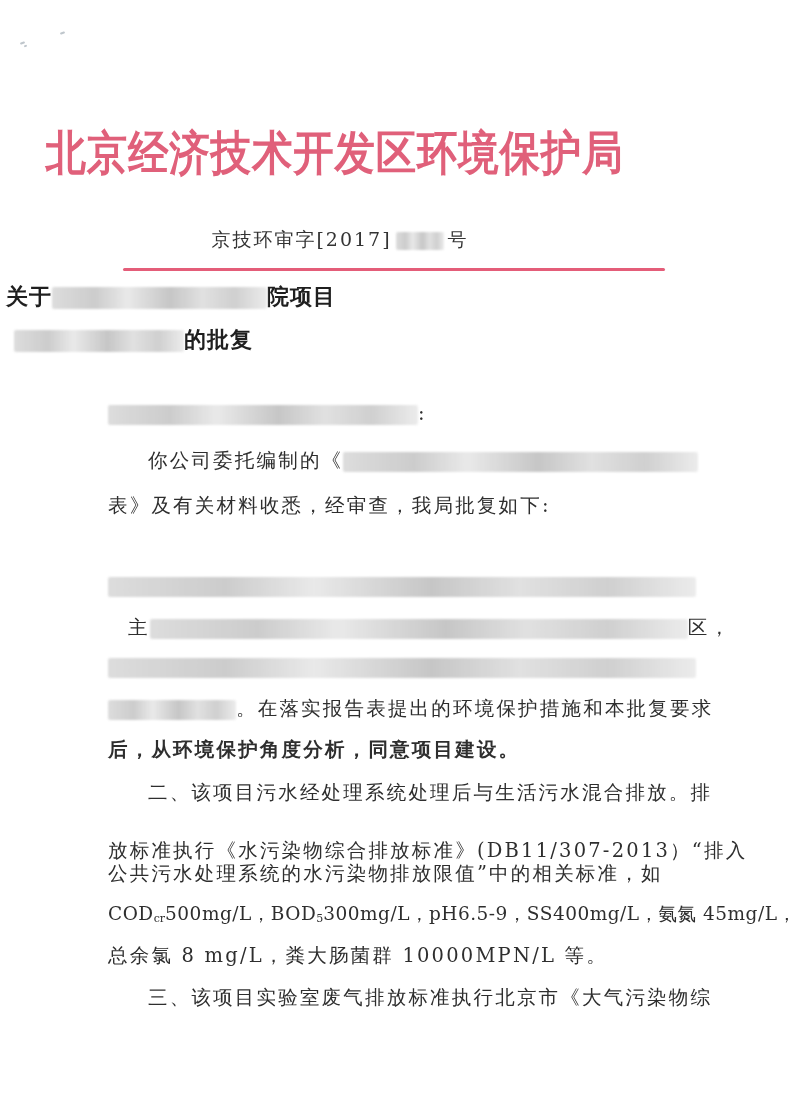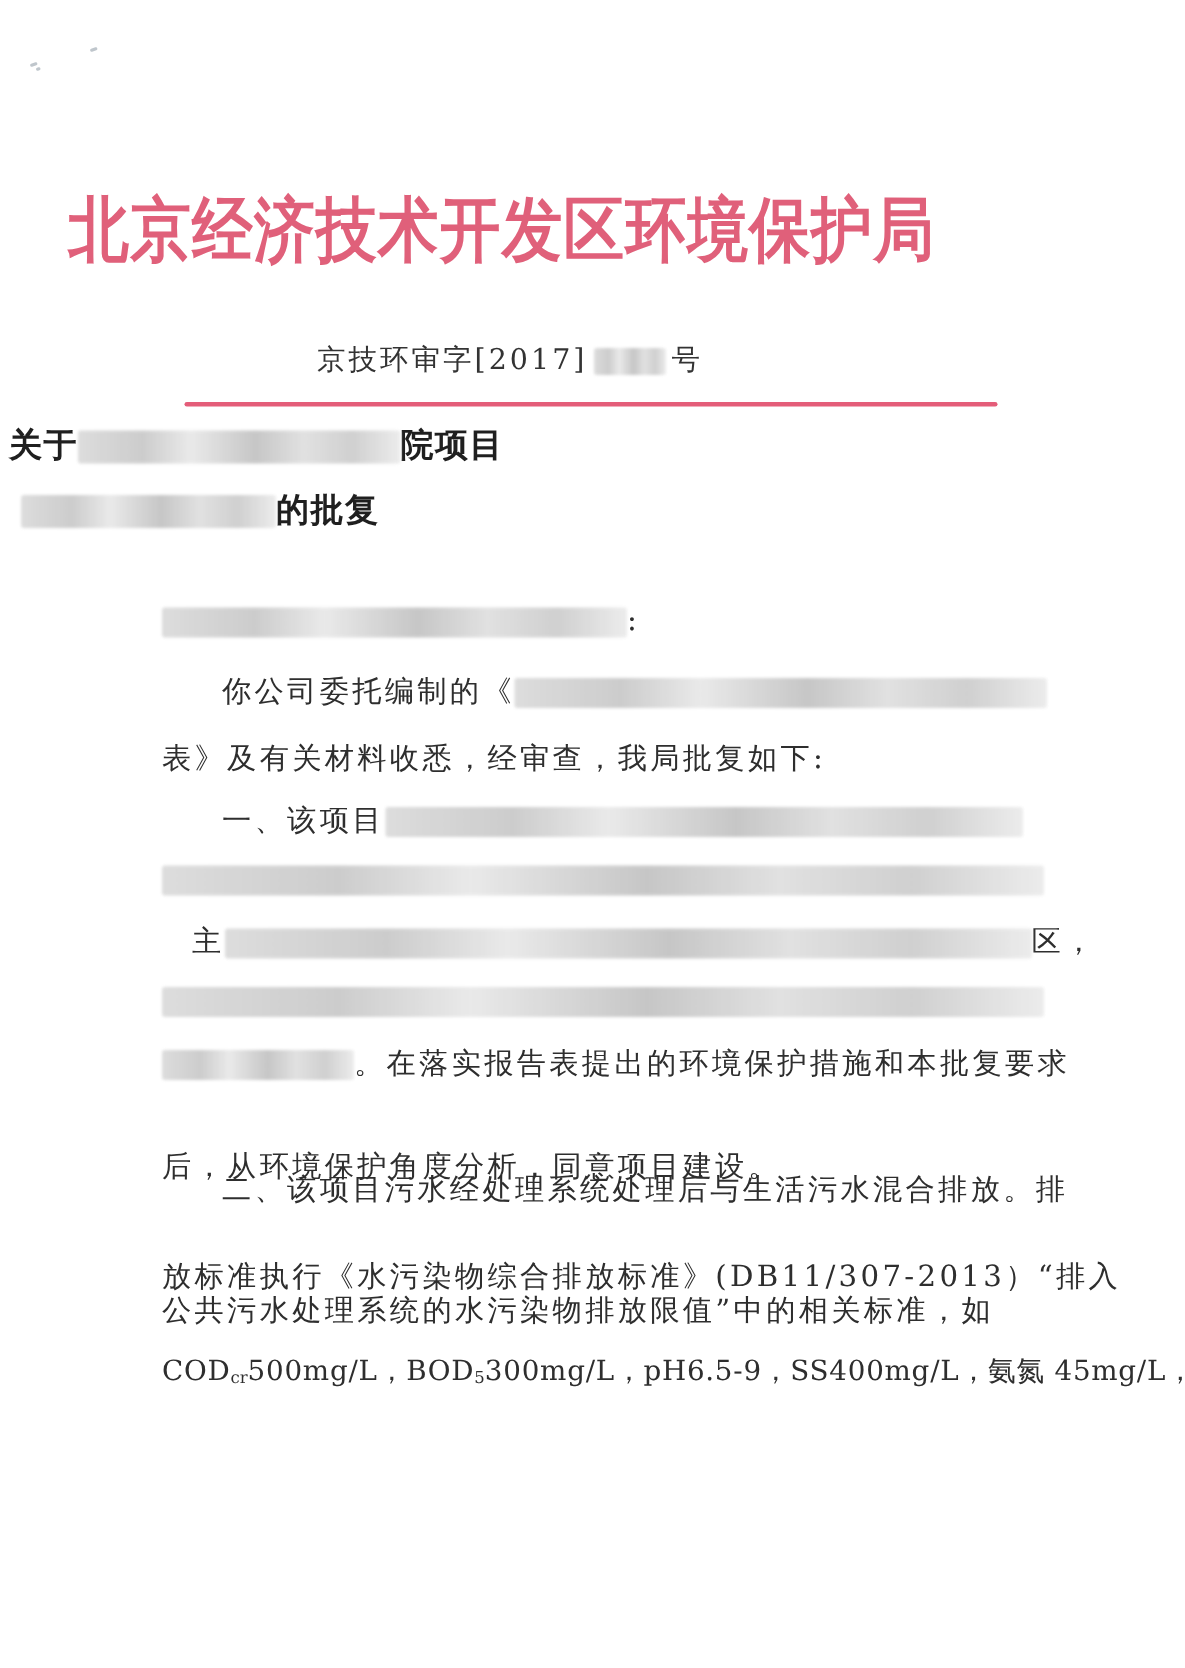--- a/index.html
+++ b/index.html
@@ -134,38 +134,37 @@
 
   <div class="body-text" style="top:402px;">
     <span class="redact" style="width:310px;"></span><span>:</span>
   </div>
 
   <div class="body-text indent" style="top:447px;">
     <span>你公司委托编制的《</span><span class="redact" style="width:355px;"></span>
   </div>
   <div class="body-text" style="top:492px;">表》及有关材料收悉，经审查，我局批复如下:</div>
 
-  <div class="body-text indent" style="top:533px;">
-    <span>一、该项目</span><span class="redact" style="width:425px;"></span>
-  </div>
   <div class="body-text" style="top:574px;">
     <span class="redact" style="width:588px;"></span>
   </div>
   <div class="body-text" style="top:614px;margin-left:20px;">
     <span>主</span><span class="redact" style="width:538px;"></span><span>区，</span>
   </div>
   <div class="body-text" style="top:655px;">
     <span class="redact" style="width:588px;"></span>
   </div>
   <div class="body-text" style="top:695px;">
     <span class="redact" style="width:128px;"></span><span>。在落实报告表提出的环境保护措施和本批复要求</span>
   </div>
-  <div class="body-text" style="top:764px;">后，从环境保护角度分析，同意项目建设。</div>
+  <div class="body-text" style="top:736px;font-weight:bold;">后，从环境保护角度分析，同意项目建设。</div>
 
   <div class="body-text indent" style="top:779px;">二、该项目污水经处理系统处理后与生活污水混合排放。排</div>
   <div class="body-text" style="top:820px;margin-top:17px;">放标准执行《水污染物综合排放标准》(DB11/307-2013）“排入</div>
   <div class="body-text" style="top:860px;">公共污水处理系统的水污染物排放限值”中的相关标准，如</div>
   <div class="body-text mono-ish" style="top:901px; font-size:18.5px;">
     <span>COD</span><sub class="small">cr</sub><span>500mg/L，BOD</span><sub class="small">5</sub><span>300mg/L，pH6.5-9，SS400mg/L，氨氮 45mg/L，</span>
   </div>
+  <div class="body-text" style="top:942px;">总余氯 8 mg/L，粪大肠菌群 10000MPN/L 等。</div>
 
+  <div class="body-text indent" style="top:984px;">三、该项目实验室废气排放标准执行北京市《大气污染物综</div>
 
 </div>
 
 </body></html>

